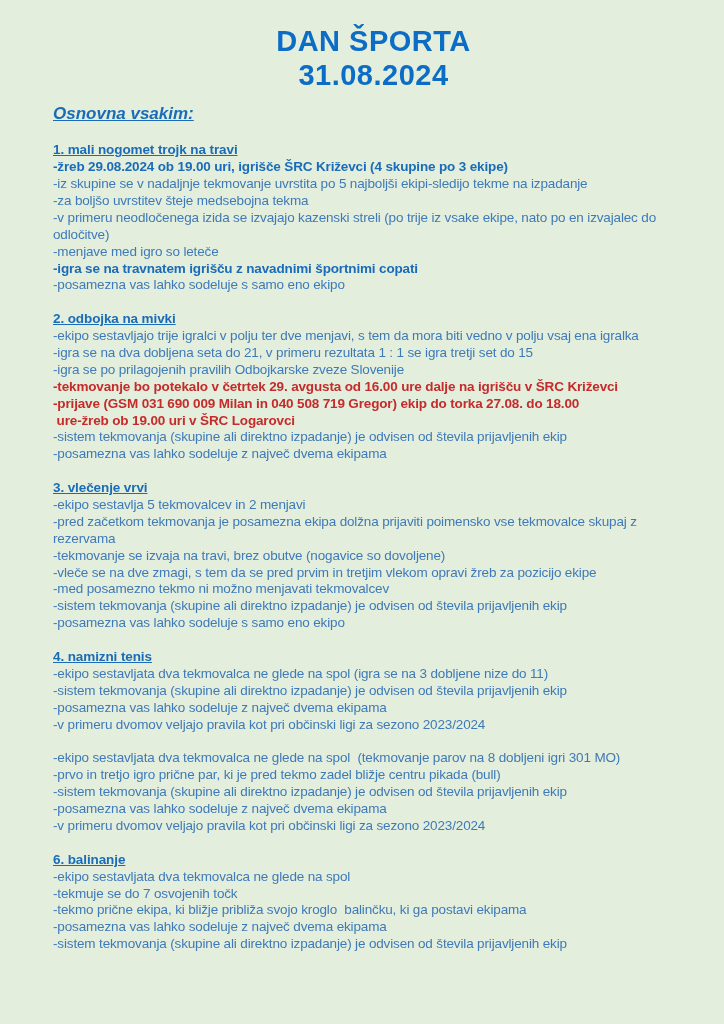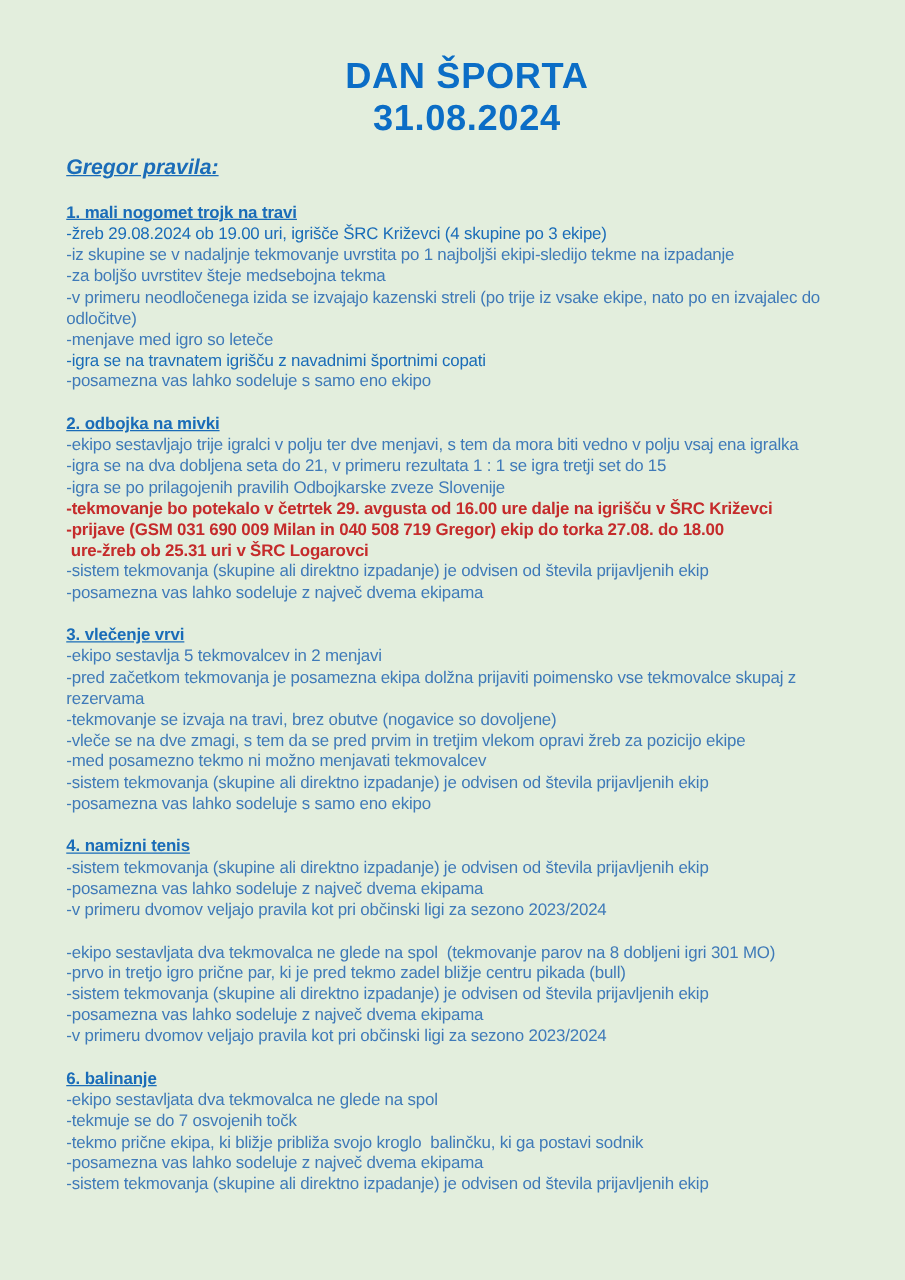--- a/index.html
+++ b/index.html
@@ -4,21 +4,21 @@
 <style>
   html, body { margin: 0; padding: 0; }
   body {
     width: 724px; height: 1024px;
     background: #e3eedd;
     font-family: "Liberation Sans", "DejaVu Sans", sans-serif;
   }
   .page {
     box-sizing: border-box;
     width: 724px; height: 1024px;
-    padding: 44px 30px 0 53px;
+    padding: 24px 30px 0 53px;
     overflow: hidden;
     background: #e3eedd;
   }
   .title {
     margin: 0 0 12px 0;
     text-align: center;
     color: #0b6dc6;
     font-size: 29px;
     font-weight: bold;
     line-height: 1.18;
@@ -43,79 +43,80 @@
     letter-spacing: -0.1px;
   }
   .line {
     margin: 0;
     font-size: 13.5px;
     line-height: 1.25;
     color: #3f7ab8;
     white-space: pre-wrap;
     letter-spacing: -0.15px;
   }
-  .line.bold { color: #1a6cb8; font-weight: normal; }
+  .line.bold { color: #1a6cb8; font-weight: bold; }
   .line.red  { color: #c52b2b; font-weight: bold; }
 </style>
 </head>
 <body>
 
 <div class="page">
   <h1 class="title">
     <span>DAN ŠPORTA</span><br>
     <span>31.08.2024</span>
   </h1>
-  <div class="subtitle">Gregor pravila:</div>
+  <div class="subtitle">Osnovna vsakim:</div>
   <div id="sections">
       <section class="section">
         <h2 class="section-heading">1. mali nogomet trojk na travi</h2>
         <p class="line bold">-žreb 29.08.2024 ob 19.00 uri, igrišče ŠRC Križevci (4 skupine po 3 ekipe)</p>
-        <p class="line normal">-iz skupine se v nadaljnje tekmovanje uvrstita po 1 najboljši ekipi-sledijo tekme na izpadanje</p>
+        <p class="line normal">-iz skupine se v nadaljnje tekmovanje uvrstita po 5 najboljši ekipi-sledijo tekme na izpadanje</p>
         <p class="line normal">-za boljšo uvrstitev šteje medsebojna tekma</p>
         <p class="line normal">-v primeru neodločenega izida se izvajajo kazenski streli (po trije iz vsake ekipe, nato po en izvajalec do odločitve)</p>
         <p class="line normal">-menjave med igro so leteče</p>
         <p class="line bold">-igra se na travnatem igrišču z navadnimi športnimi copati</p>
         <p class="line normal">-posamezna vas lahko sodeluje s samo eno ekipo</p>
       </section>
       <section class="section">
         <h2 class="section-heading">2. odbojka na mivki</h2>
         <p class="line normal">-ekipo sestavljajo trije igralci v polju ter dve menjavi, s tem da mora biti vedno v polju vsaj ena igralka</p>
         <p class="line normal">-igra se na dva dobljena seta do 21, v primeru rezultata 1 : 1 se igra tretji set do 15</p>
         <p class="line normal">-igra se po prilagojenih pravilih Odbojkarske zveze Slovenije</p>
         <p class="line red">-tekmovanje bo potekalo v četrtek 29. avgusta od 16.00 ure dalje na igrišču v ŠRC Križevci</p>
         <p class="line red">-prijave (GSM 031 690 009 Milan in 040 508 719 Gregor) ekip do torka 27.08. do 18.00</p>
-        <p class="line red"> ure-žreb ob 25.31 uri v ŠRC Logarovci</p>
+        <p class="line red"> ure-žreb ob 19.00 uri v ŠRC Logarovci</p>
         <p class="line normal">-sistem tekmovanja (skupine ali direktno izpadanje) je odvisen od števila prijavljenih ekip</p>
         <p class="line normal">-posamezna vas lahko sodeluje z največ dvema ekipama</p>
       </section>
       <section class="section">
         <h2 class="section-heading">3. vlečenje vrvi</h2>
         <p class="line normal">-ekipo sestavlja 5 tekmovalcev in 2 menjavi</p>
         <p class="line normal">-pred začetkom tekmovanja je posamezna ekipa dolžna prijaviti poimensko vse tekmovalce skupaj z rezervama</p>
         <p class="line normal">-tekmovanje se izvaja na travi, brez obutve (nogavice so dovoljene)</p>
         <p class="line normal">-vleče se na dve zmagi, s tem da se pred prvim in tretjim vlekom opravi žreb za pozicijo ekipe</p>
         <p class="line normal">-med posamezno tekmo ni možno menjavati tekmovalcev</p>
         <p class="line normal">-sistem tekmovanja (skupine ali direktno izpadanje) je odvisen od števila prijavljenih ekip</p>
         <p class="line normal">-posamezna vas lahko sodeluje s samo eno ekipo</p>
       </section>
       <section class="section">
         <h2 class="section-heading">4. namizni tenis</h2>
+        <p class="line normal">-ekipo sestavljata dva tekmovalca ne glede na spol (igra se na 3 dobljene nize do 11)</p>
         <p class="line normal">-sistem tekmovanja (skupine ali direktno izpadanje) je odvisen od števila prijavljenih ekip</p>
         <p class="line normal">-posamezna vas lahko sodeluje z največ dvema ekipama</p>
         <p class="line normal">-v primeru dvomov veljajo pravila kot pri občinski ligi za sezono 2023/2024</p>
       </section>
       <section class="section">
         <p class="line normal">-ekipo sestavljata dva tekmovalca ne glede na spol  (tekmovanje parov na 8 dobljeni igri 301 MO)</p>
         <p class="line normal">-prvo in tretjo igro prične par, ki je pred tekmo zadel bližje centru pikada (bull)</p>
         <p class="line normal">-sistem tekmovanja (skupine ali direktno izpadanje) je odvisen od števila prijavljenih ekip</p>
         <p class="line normal">-posamezna vas lahko sodeluje z največ dvema ekipama</p>
         <p class="line normal">-v primeru dvomov veljajo pravila kot pri občinski ligi za sezono 2023/2024</p>
       </section>
       <section class="section">
         <h2 class="section-heading">6. balinanje</h2>
         <p class="line normal">-ekipo sestavljata dva tekmovalca ne glede na spol</p>
         <p class="line normal">-tekmuje se do 7 osvojenih točk</p>
-        <p class="line normal">-tekmo prične ekipa, ki bližje približa svojo kroglo  balinčku, ki ga postavi sodnik</p>
+        <p class="line normal">-tekmo prične ekipa, ki bližje približa svojo kroglo  balinčku, ki ga postavi ekipama</p>
         <p class="line normal">-posamezna vas lahko sodeluje z največ dvema ekipama</p>
         <p class="line normal">-sistem tekmovanja (skupine ali direktno izpadanje) je odvisen od števila prijavljenih ekip</p>
       </section>
     </div>
 </div>
 
 </body></html>

